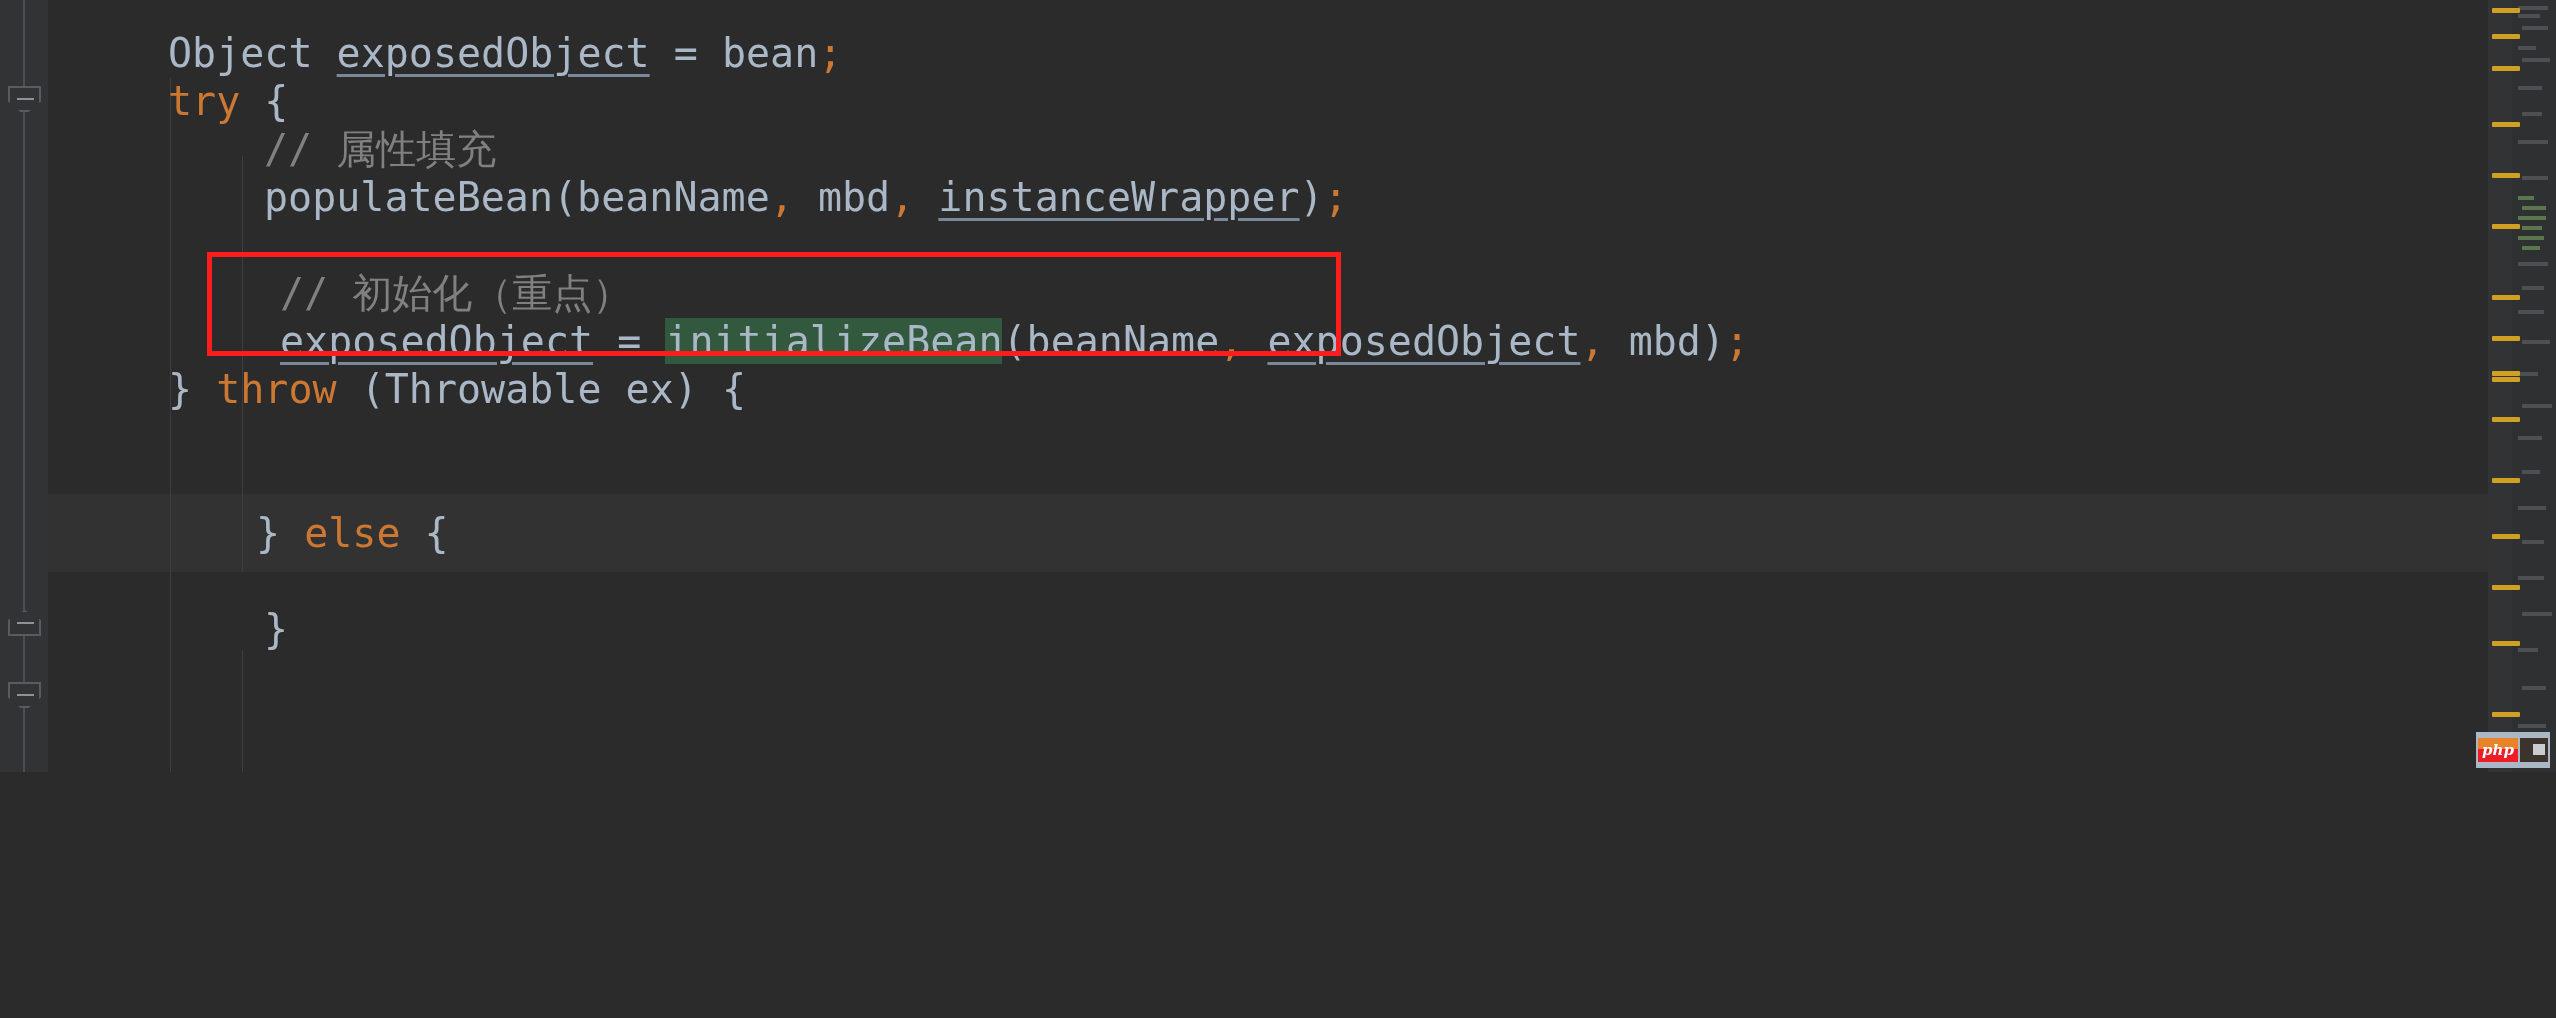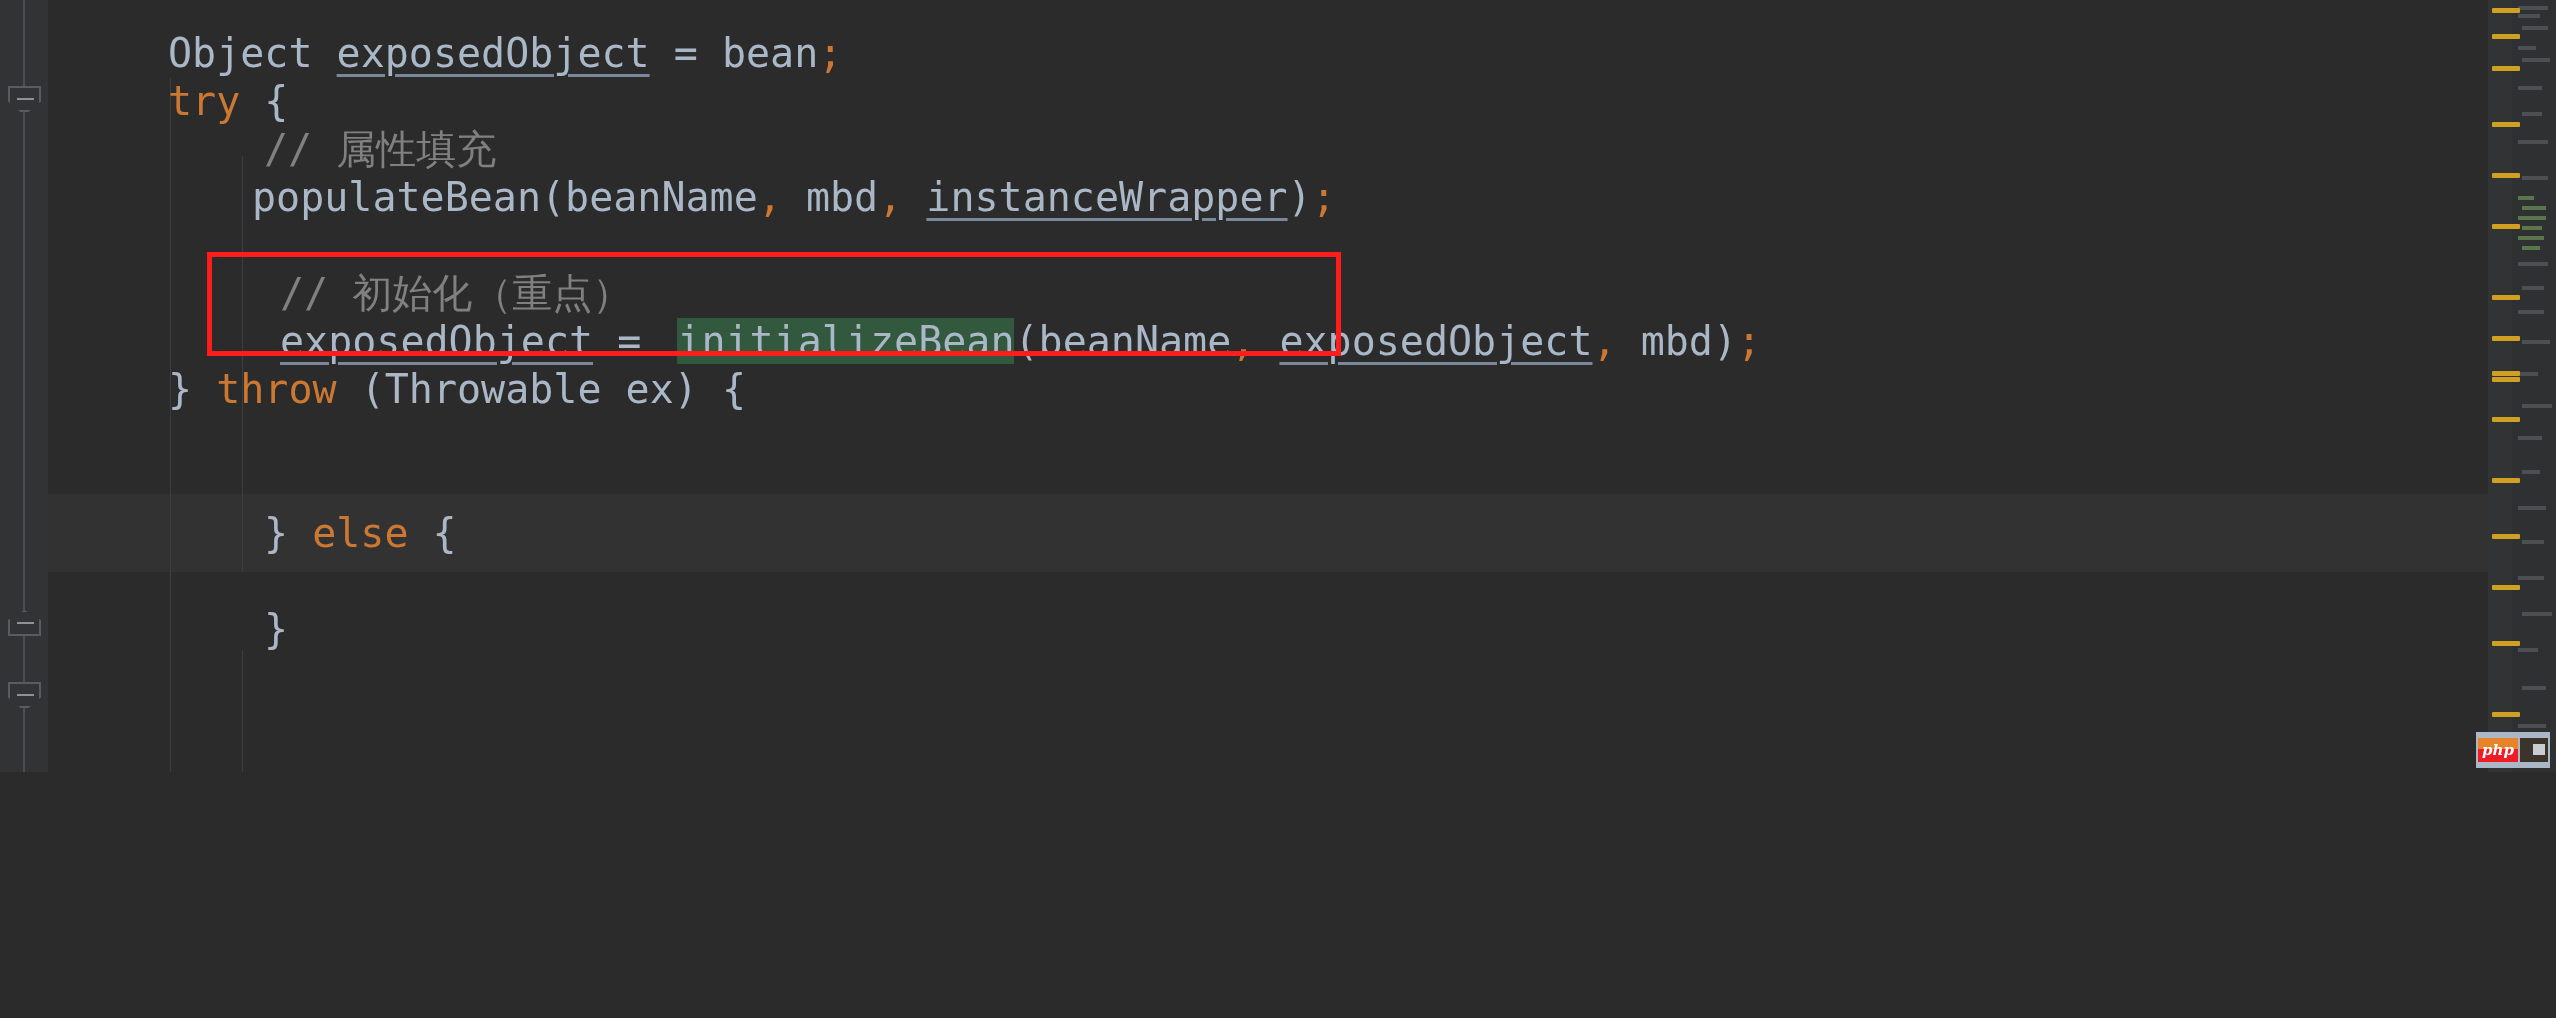--- a/index.html
+++ b/index.html
@@ -53,21 +53,21 @@
     color:#a9b7c6;
     letter-spacing:0px;
   }
   .line{position:absolute;left:0;white-space:pre;height:78px;}
 
   
   .kw{color:#cc7832;}
   .pl{color:#a9b7c6;}
   .cm{color:#808080;}
   .fld{color:#a9b7c6;text-decoration:underline;text-decoration-color:#7a8699;text-underline-offset:7px;text-decoration-thickness:3px;}
-  .sel{background:#32593d;margin-left:12px;}
+  .sel{background:#32593d;}
 
   
   .annot-box{
     position:absolute;border:5px solid #fd1d1d;box-sizing:border-box;
     pointer-events:none;
   }
 
   
   .stripe{
     position:absolute;right:0;top:0;width:68px;height:1018px;
@@ -126,40 +126,40 @@
       
       <div class="line" style="top:14px;left:120px;"><span class="pl">Object</span><span class="pl"> </span><span class="fld">exposedObject</span><span class="pl"> = </span><span class="pl">bean</span><span class="kw">;</span></div>
 
       
       <div class="line" style="top:62px;left:120px;"><span class="kw">try</span><span class="pl"> {</span></div>
 
       
       <div class="line" style="top:110px;left:216px;"><span class="cm">// 属性填充</span></div>
 
       
-      <div class="line" style="top:158px;left:204px;"><span class="pl">populateBean(beanName</span><span class="kw">,</span><span class="pl"> mbd</span><span class="kw">,</span><span class="pl"> </span><span class="fld">instanceWrapper</span><span class="pl">)</span><span class="kw">;</span></div>
+      <div class="line" style="top:158px;left:216px;"><span class="pl">populateBean(beanName</span><span class="kw">,</span><span class="pl"> mbd</span><span class="kw">,</span><span class="pl"> </span><span class="fld">instanceWrapper</span><span class="pl">)</span><span class="kw">;</span></div>
 
       
       <div class="line" style="top:206px;left:216px;"><span class="pl"></span></div>
 
       
       <div class="line" style="top:254px;left:232px;"><span class="cm">// 初始化（重点）</span></div>
 
       
       <div class="line" style="top:302px;left:232px;"><span class="fld">exposedObject</span><span class="pl"> = </span><span class="sel">initializeBean</span><span class="pl">(beanName</span><span class="kw">,</span><span class="pl"> </span><span class="fld">exposedObject</span><span class="kw">,</span><span class="pl"> mbd)</span><span class="kw">;</span></div>
 
       
       <div class="line" style="top:350px;left:120px;"><span class="pl">} </span><span class="kw">throw</span><span class="pl"> (Throwable ex) {</span></div>
 
       
 
       
 
       
-      <div class="line" style="top:494px;left:216px;"><span class="pl">} </span><span class="kw">else</span><span class="pl"> {</span></div>
+      <div class="line" style="top:494px;left:208px;"><span class="pl">} </span><span class="kw">else</span><span class="pl"> {</span></div>
 
       
 
       
       <div class="line" style="top:590px;left:216px;"><span class="pl">}</span></div>
 
     </div>
 
     <div class="annot-box" style="left:159px;top:252px;width:1134px;height:104px;"></div>
   </div>

